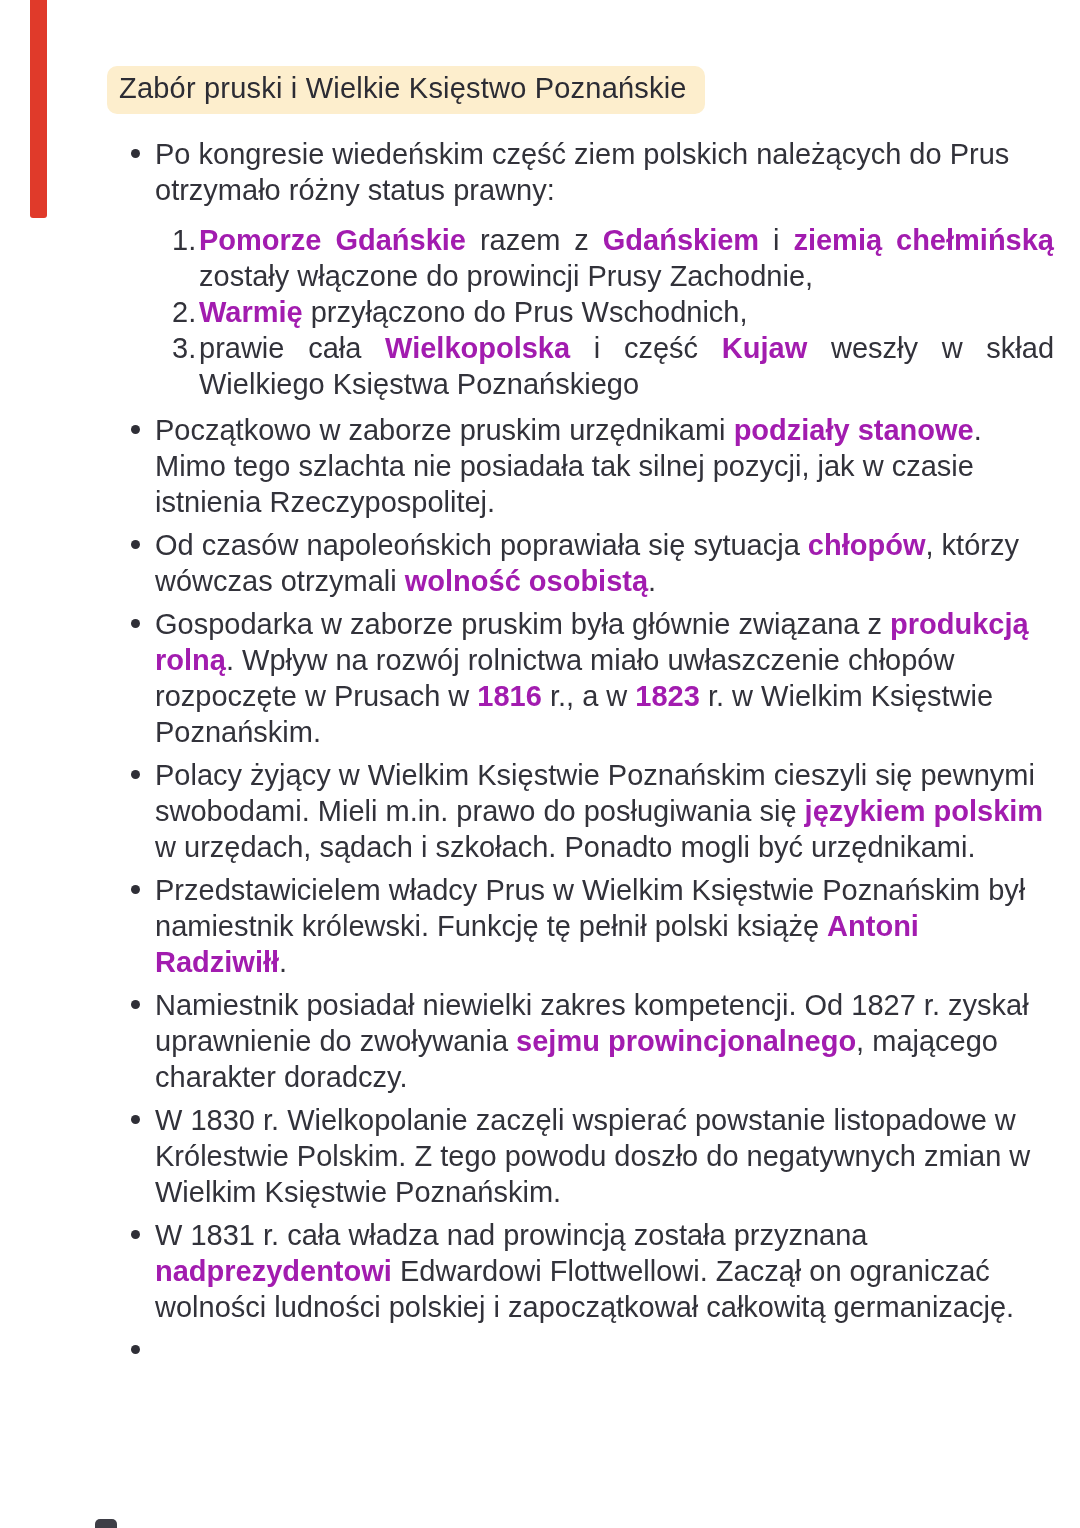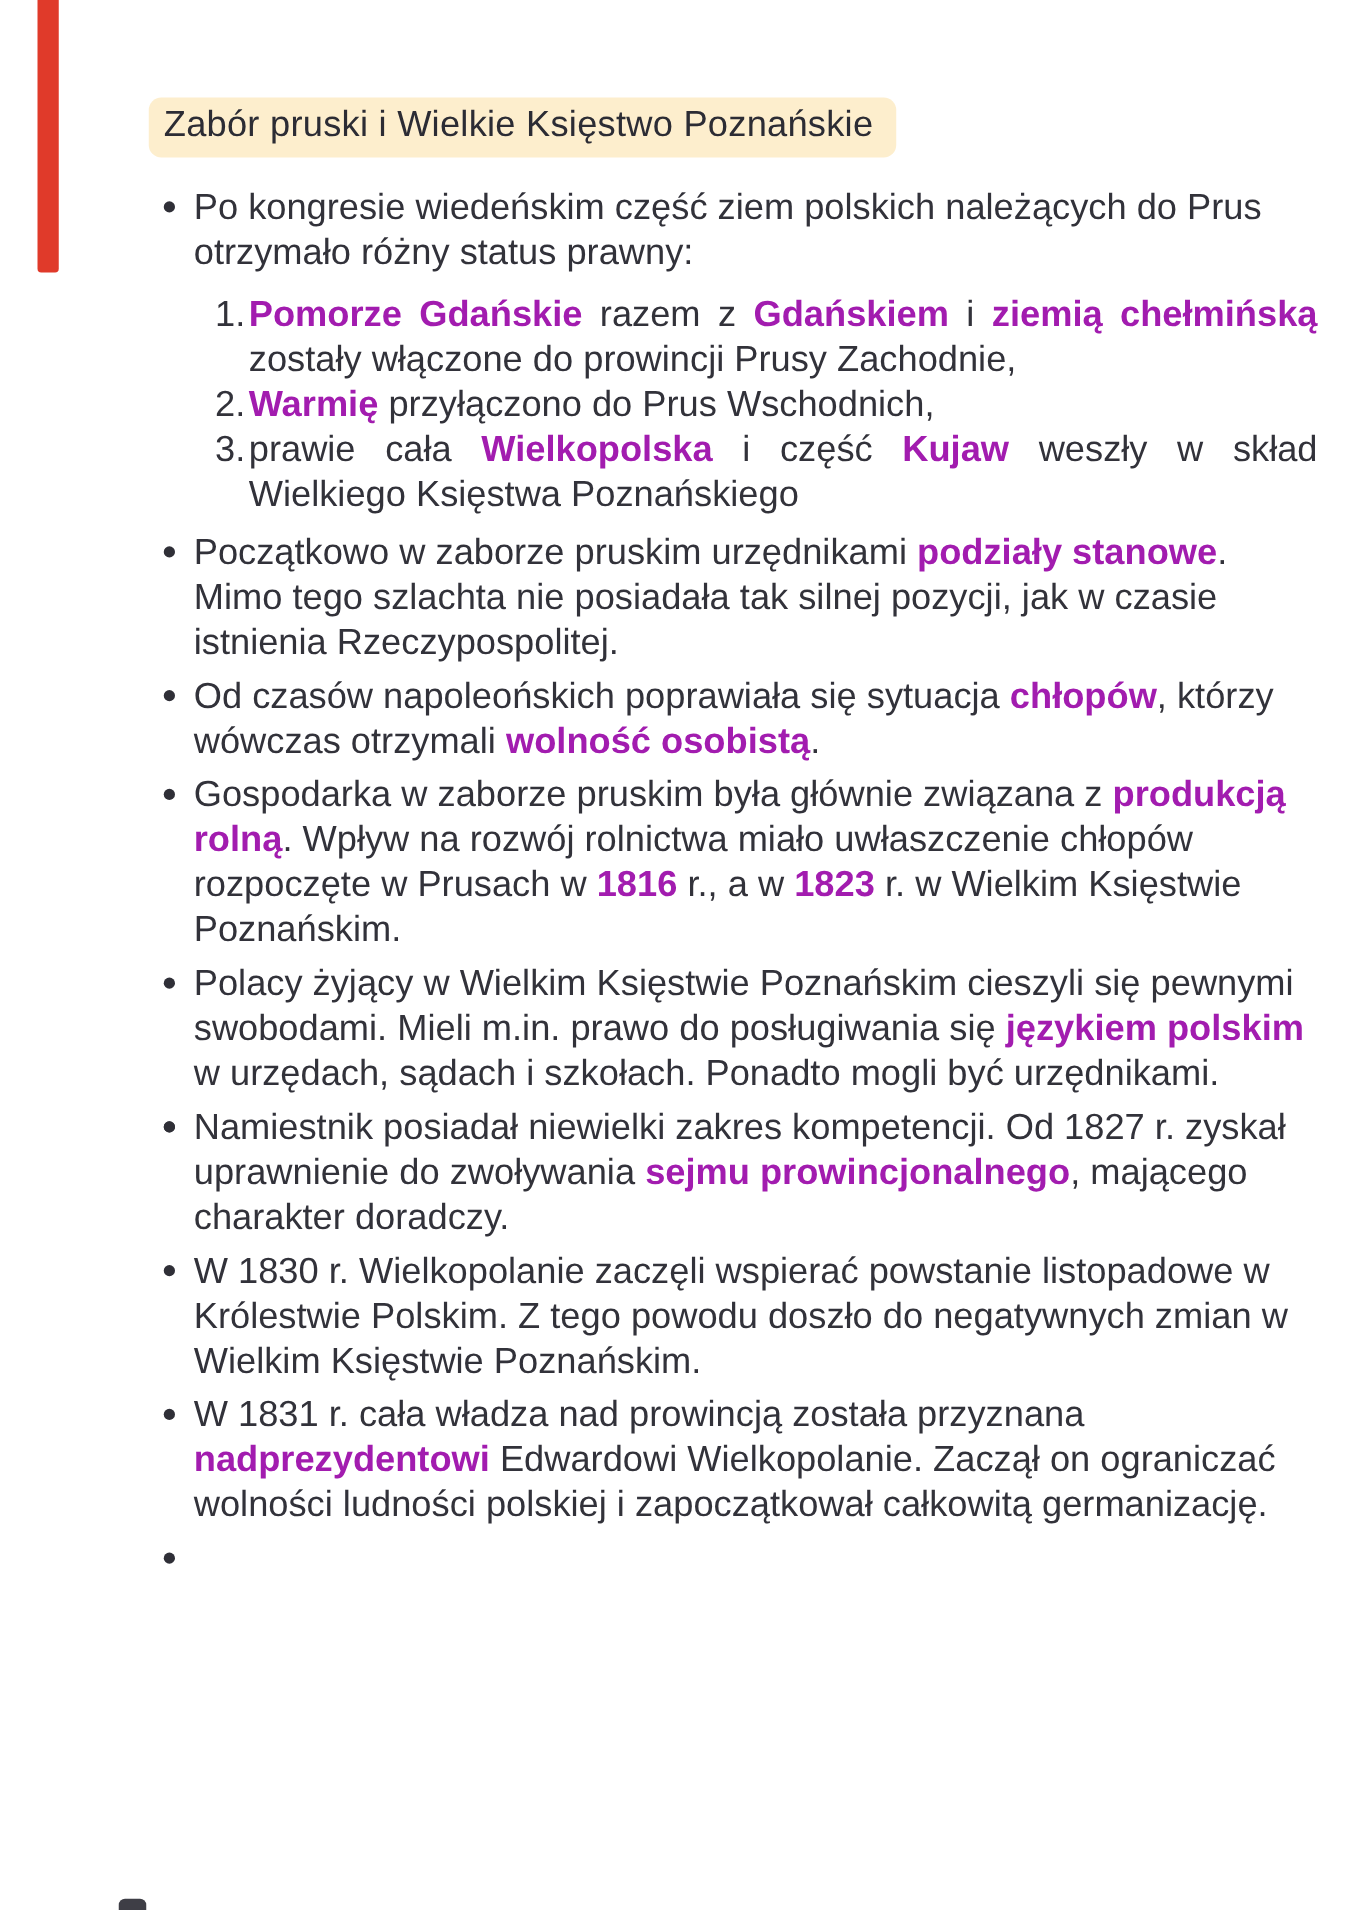--- a/index.html
+++ b/index.html
@@ -11,21 +11,21 @@
   html,body{margin:0;padding:0;}
   body{
     width:1080px;height:1528px;background:#ffffff;position:relative;overflow:hidden;
     font-family:"Liberation Sans", sans-serif;color:var(--text-color);
   }
   .accent-bar{
     position:absolute;left:30px;top:0;width:17px;height:218px;
     background:var(--accent-red);border-radius:0 0 3px 3px;
   }
   .content{position:absolute;left:107px;top:66px;width:947px;}
-  h1{margin:12px;font-weight:400;}
+  h1{margin:0;font-weight:400;}
   .title-hl{
     display:inline-block;background:var(--title-highlight);border-radius:10px;
     padding:6px 18px 9px 12px;font-size:29px;color:#2c2c34;letter-spacing:.2px;
   }
   .intro{font-size:24.5px;line-height:37px;margin:17px 0 0 0;}
   ul.bullets{list-style:none;margin:22px 0 0 0;padding:0;}
   ul.bullets > li{
     position:relative;padding-left:48px;margin-bottom:7px;
     font-size:29px;line-height:36px;
   }
@@ -54,21 +54,21 @@
   <ul class="bullets">
       <li><span class="bullet-marker"></span><span><span>Po kongresie wiedeńskim część ziem polskich należących do Prus otrzymało różny status prawny:</span></span><ol class="sub">
           <li><span class="num">1.</span><span><strong>Pomorze Gdańskie</strong><span> razem z </span><strong>Gdańskiem</strong><span> i </span><strong>ziemią chełmińską</strong><span> zostały włączone do prowincji Prusy Zachodnie,</span></span></li>
           <li><span class="num">2.</span><span><strong>Warmię</strong><span> przyłączono do Prus Wschodnich,</span></span></li>
           <li><span class="num">3.</span><span><span>prawie cała </span><strong>Wielkopolska</strong><span> i część </span><strong>Kujaw</strong><span> weszły w skład Wielkiego Księstwa Poznańskiego</span></span></li>
         </ol></li>
       <li><span class="bullet-marker"></span><span><span>Początkowo w zaborze pruskim urzędnikami </span><strong>podziały stanowe</strong><span>. Mimo tego szlachta nie posiadała tak silnej pozycji, jak w czasie istnienia Rzeczypospolitej.</span></span></li>
       <li><span class="bullet-marker"></span><span><span>Od czasów napoleońskich poprawiała się sytuacja </span><strong>chłopów</strong><span>, którzy wówczas otrzymali </span><strong>wolność osobistą</strong><span>.</span></span></li>
       <li><span class="bullet-marker"></span><span><span>Gospodarka w zaborze pruskim była głównie związana z </span><strong>produkcją rolną</strong><span>. Wpływ na rozwój rolnictwa miało uwłaszczenie chłopów rozpoczęte w Prusach w </span><strong>1816</strong><span> r., a w </span><strong>1823</strong><span> r. w Wielkim Księstwie Poznańskim.</span></span></li>
       <li><span class="bullet-marker"></span><span><span>Polacy żyjący w Wielkim Księstwie Poznańskim cieszyli się pewnymi swobodami. Mieli m.in. prawo do posługiwania się </span><strong>językiem polskim</strong><span> w urzędach, sądach i szkołach. Ponadto mogli być urzędnikami.</span></span></li>
-      <li><span class="bullet-marker"></span></li>
+      <li><span class="bullet-marker"></span><span><span>Przedstawicielem władcy Prus w Wielkim Księstwie Poznańskim był namiestnik królewski. Funkcję tę pełnił polski książę </span><strong>Antoni Radziwiłł</strong><span>.</span></span></li>
       <li><span class="bullet-marker"></span><span><span>Namiestnik posiadał niewielki zakres kompetencji. Od 1827 r. zyskał uprawnienie do zwoływania </span><strong>sejmu prowincjonalnego</strong><span>, mającego charakter doradczy.</span></span></li>
       <li><span class="bullet-marker"></span><span><span>W 1830 r. Wielkopolanie zaczęli wspierać powstanie listopadowe w Królestwie Polskim. Z tego powodu doszło do negatywnych zmian w Wielkim Księstwie Poznańskim.</span></span></li>
-      <li><span class="bullet-marker"></span><span><span>W 1831 r. cała władza nad prowincją została przyznana </span><strong>nadprezydentowi</strong><span> Edwardowi Wielkopolanie. Zaczął on ograniczać wolności ludności polskiej i zapoczątkował całkowitą germanizację.</span></span></li>
+      <li><span class="bullet-marker"></span><span><span>W 1831 r. cała władza nad prowincją została przyznana </span><strong>nadprezydentowi</strong><span> Edwardowi Flottwellowi. Zaczął on ograniczać wolności ludności polskiej i zapoczątkował całkowitą germanizację.</span></span></li>
       <li><span class="bullet-marker"></span></li>
     </ul>
 </div>
 
 <div class="bottom-snippet"></div>
 
 </body></html>

